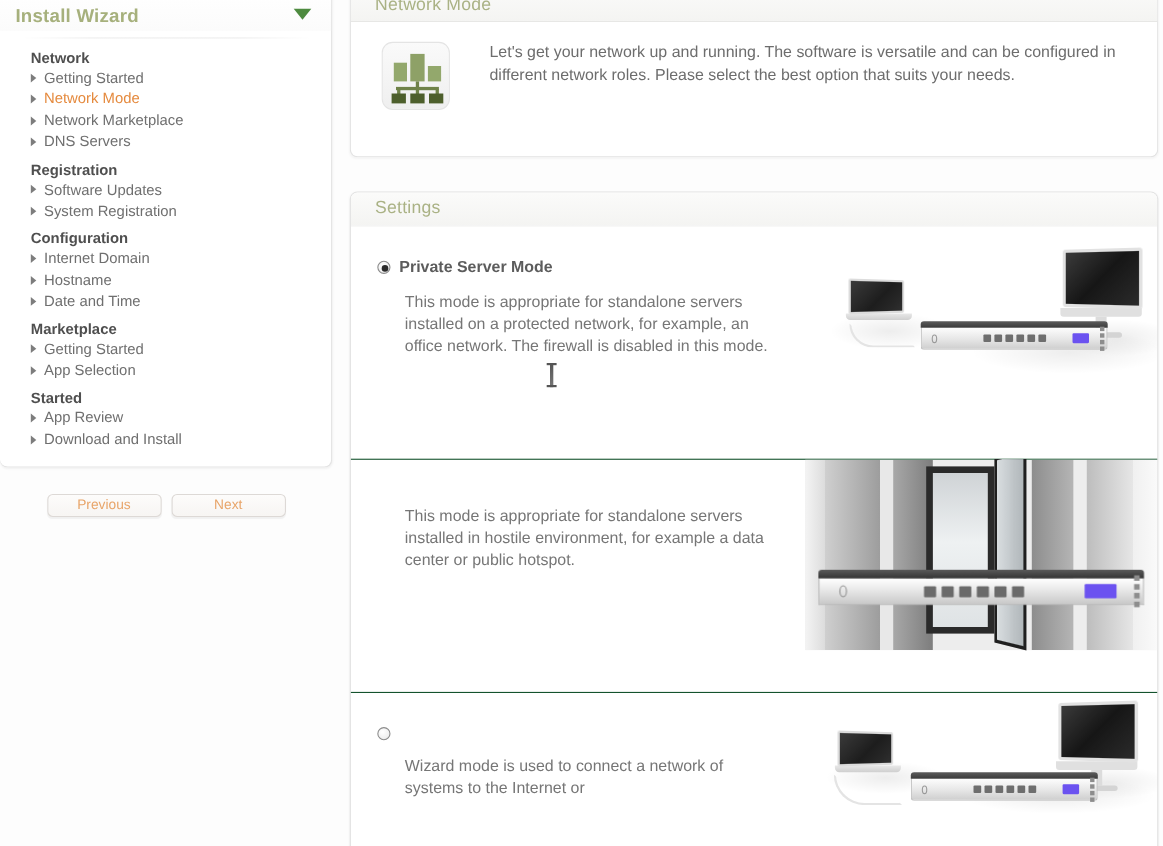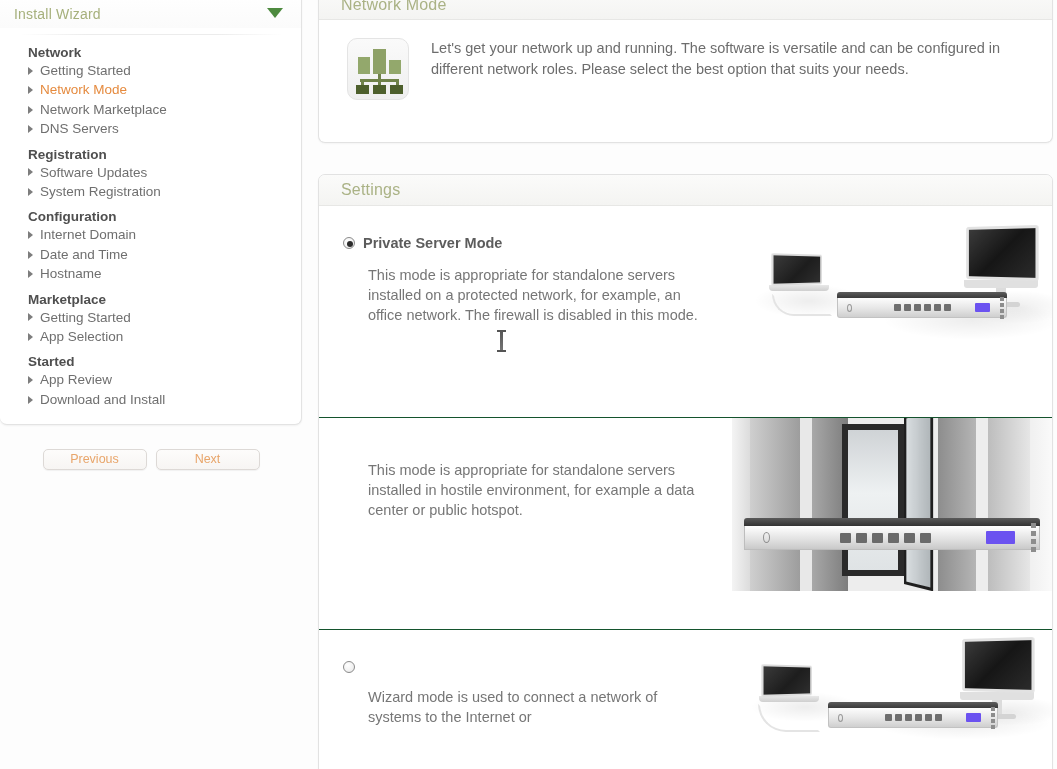--- a/index.html
+++ b/index.html
@@ -21,23 +21,23 @@
     border-radius: 0 0 7px 7px;
     box-shadow: 0 1px 2px rgba(0,0,0,0.05);
   }
   .sidebar-head {
     position: relative;
     height: 36px;
     padding: 13px 0 0 14px;
     background: linear-gradient(to bottom, #ffffff 0%, #fbfbfb 100%);
   }
   .sidebar-title {
-    font-size: 14px; letter-spacing: .2px;
+    font-size: 17px; letter-spacing: .2px;
     color: #a6b07c;
-    font-weight: 400;
+    font-weight: 700;
   }
   .sidebar-caret {
     position: absolute; right: 18px; top: 16px;
     width: 0; height: 0;
     border-left: 8px solid transparent;
     border-right: 8px solid transparent;
     border-top: 10px solid #4d8a3f;
   }
   .sidebar-rule {
     height: 1px; margin: 6px 18px 0 20px;
@@ -100,21 +100,21 @@
     border-radius: 6px 6px 0 0;
     display: flex; align-items: center;
   }
   .panel-title {
     font-size: 16px; color: #aab285; letter-spacing: .2px;
   }
 
   
   #intro-panel { top: -12px; height: 155px; border-radius: 0 0 7px 7px; border-top: none; }
   #intro-panel .panel-head { height: 32px; padding-top: 8px; align-items: flex-start; border-radius: 0; }
-  .intro-body { display: flex; padding: 18px 22px 0 28px; }
+  .intro-body { display: flex; padding: 18px 22px 0 28px; justify-content: space-between; }
 
   .net-icon {
     flex: 0 0 auto;
     width: 62px; height: 62px;
     border: 1px solid #e4e4e4; border-radius: 10px;
     background: linear-gradient(to bottom, #fafafa, #efefef);
     position: relative;
     margin-right: 22px;
   }
   .net-icon i { position: absolute; background: #7e9354; display: block; }
@@ -300,25 +300,25 @@
         <span>System Registration</span>
       </div>
 
       <div class="nav-group">Configuration</div>
       <div class="nav-item">
         <span class="bullet"></span>
         <span>Internet Domain</span>
       </div>
       <div class="nav-item">
         <span class="bullet"></span>
+        <span>Hostname</span>
+      </div>
+      <div class="nav-item">
+        <span class="bullet"></span>
         <span>Date and Time</span>
-      </div>
-      <div class="nav-item">
-        <span class="bullet"></span>
-        <span>Hostname</span>
       </div>
 
       <div class="nav-group">Marketplace</div>
       <div class="nav-item">
         <span class="bullet"></span>
         <span>Getting Started</span>
       </div>
       <div class="nav-item">
         <span class="bullet"></span>
         <span>App Selection</span>

